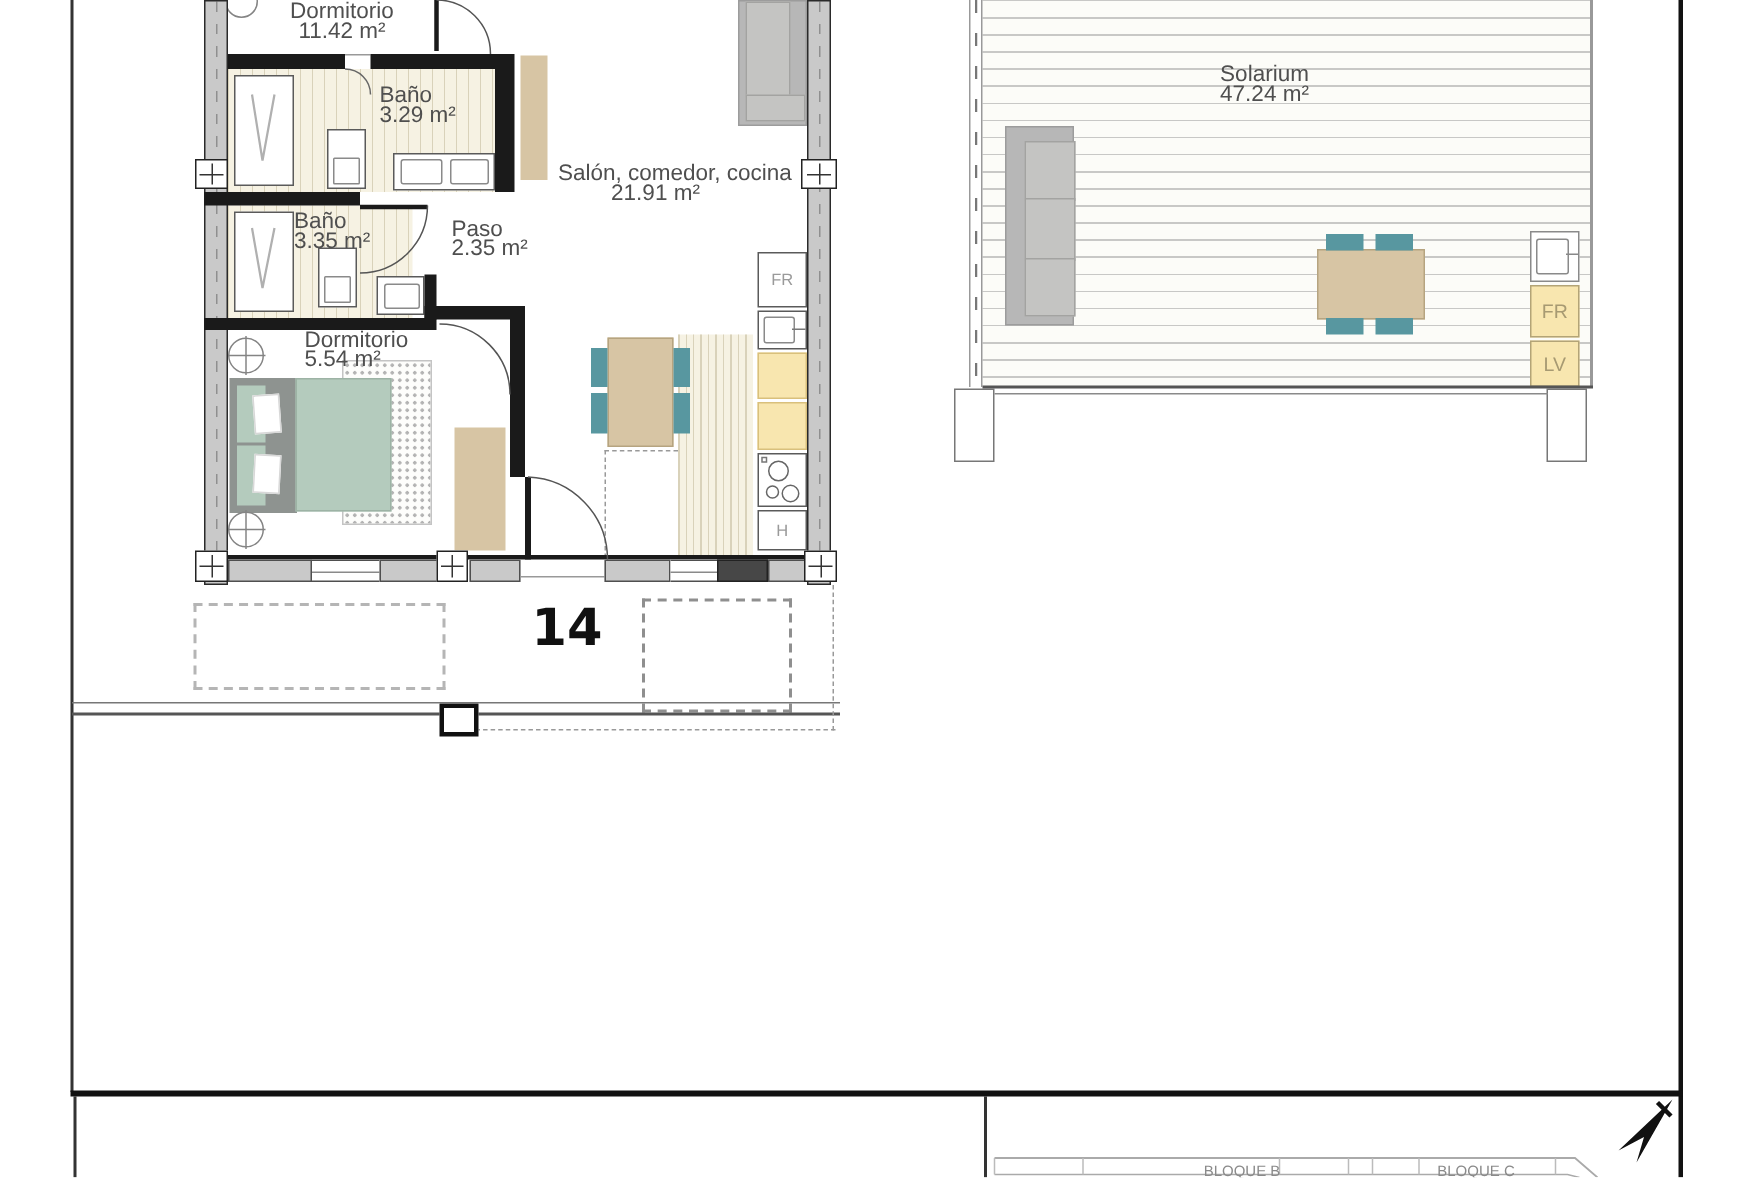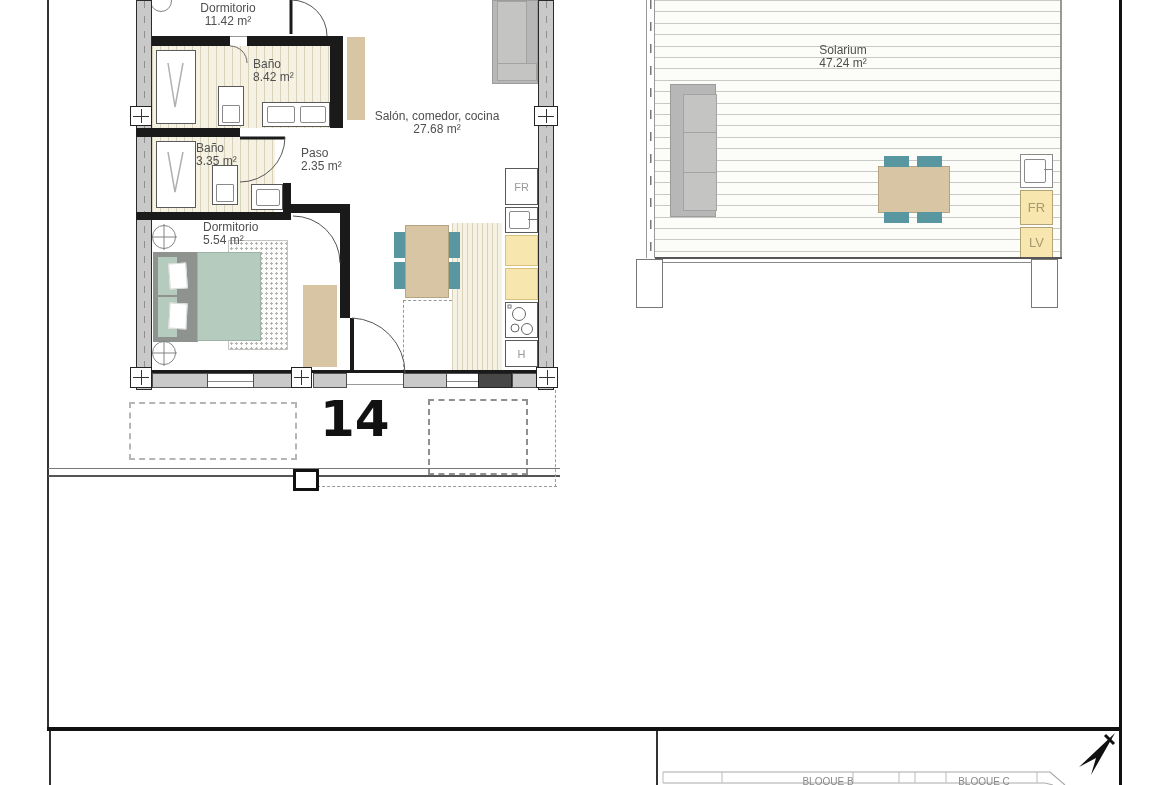--- a/index.html
+++ b/index.html
@@ -10,21 +10,21 @@
   .xwall{background:repeating-linear-gradient(180deg,#8f8f8f 0 7px,rgba(0,0,0,0) 7px 15px) 50% 0/1px 100% no-repeat var(--wall-fill,#c9c9c9);
          border:1.2px solid #2a2a2a;z-index:3}
   .bandseg{background:var(--wall-fill,#c9c9c9);border:1px solid #4f4f4f;z-index:3}
   .win{background:#fff;border-top:1px solid #4f4f4f;border-bottom:1px solid #4f4f4f;z-index:3}
   .win:after{content:"";position:absolute;left:0;right:0;top:50%;height:1px;background:#8a8a8a}
   .darkseg{background:#474747;border:1px solid #222;z-index:3}
   .joint{background:#fff;border:1.5px solid #222;z-index:5}
   .joint:before,.joint:after{content:"";position:absolute;background:#333}
   .joint:before{left:12%;right:12%;top:48%;height:1px}
   .joint:after{top:12%;bottom:12%;left:48%;width:1px}
-  .lbl{z-index:6;font-size:12px;line-height:12.5px;color:var(--label-text,#4f4f4f);white-space:nowrap}
+  .lbl{z-index:6;font-size:15px;line-height:12.5px;color:var(--label-text,#4f4f4f);white-space:nowrap}
   .lbl span{display:block}
   .lbl.c{text-align:center}
   .floorv{background:repeating-linear-gradient(90deg,var(--floor-line,#d9d2ba) 0 1px,rgba(0,0,0,0) 1px 8px) var(--floor-bg,#f6f2e3);z-index:1}
   .floork{background:repeating-linear-gradient(90deg,var(--floor-line,#d9d2ba) 0 1px,rgba(0,0,0,0) 1px 5px) var(--floor-bg,#f6f2e3);z-index:1}
   .tan{background:var(--tan,#d7c5a4);border:1px solid #b6a480;z-index:2}
   .teal{background:var(--teal,#5897a0);z-index:2}
   .fix{background:#fff;border:1.5px solid #5a5a5a;z-index:2}
   .basin{position:absolute;background:#fff;border:1px solid #8a8a8a;border-radius:2px}
   .appbox{display:flex;align-items:center;justify-content:center;background:#fff;border:1.2px solid #5a5a5a;
           color:var(--appliance-text,#9a9a9a);font-size:11px;z-index:2}
@@ -195,40 +195,40 @@
     <span>H</span>
     </div>
   <div class="a tan" style="left:347px;top:37px;width:18px;height:83px;border:none"></div>
 
   <div class="a lbl c" style="left:188px;top:2px;width:80px">
     <span>Dormitorio</span>
     <span>11.42 m²</span>
     </div>
   <div class="a lbl" style="left:253px;top:58px;width:60px">
     <span>Baño</span>
-    <span>8.42 m²</span>
+    <span>3.29 m²</span>
     </div>
   <div class="a lbl c" style="left:372px;top:110px;width:130px">
     <span>Salón, comedor, cocina</span>
-    <span>27.68 m²</span>
+    <span>21.91 m²</span>
     </div>
   <div class="a lbl" style="left:196px;top:142px;width:60px">
     <span>Baño</span>
     <span>3.35 m²</span>
     </div>
   <div class="a lbl" style="left:301px;top:147px;width:55px">
     <span>Paso</span>
     <span>2.35 m²</span>
     </div>
   <div class="a lbl" style="left:203px;top:221px;width:70px">
     <span>Dormitorio</span>
     <span>5.54 m²</span>
     </div>
 
-  <div class="a" style="left:320px;top:394px;width:80px;height:52px;text-align:left;font-family:'DejaVu Sans',sans-serif;font-weight:bold;font-size:50px;line-height:50px;color:#111;z-index:6">14</div>
+  <div class="a" style="left:338px;top:394px;width:80px;height:52px;text-align:center;font-family:'DejaVu Sans',sans-serif;font-weight:bold;font-size:34px;line-height:50px;color:#111;z-index:6">14</div>
   <div class="a" style="left:129px;top:402px;width:168px;height:58px;border:2px dashed #b5b5b5"></div>
   <div class="a" style="left:428px;top:399px;width:100px;height:76px;border:2px dashed #8f8f8f"></div>
   <div class="a" style="left:48px;top:468px;width:512px;height:1px;background:#777"></div>
   <div class="a" style="left:48px;top:475px;width:512px;height:1.5px;background:#555"></div>
   <div class="a" style="left:293px;top:469px;width:26px;height:22px;background:#fff;border:3px solid #111;z-index:4"></div>
   <div class="a dashln" style="left:317px;top:486px;width:240px;height:1px;border-top:1.5px dashed #999"></div>
   <div class="a dashln" style="left:555px;top:390px;width:1px;height:97px;border-left:1.5px dashed #999"></div>
 
   <div class="a deck" style="left:655px;top:0;width:406px;height:258px"></div>
   <div class="a" style="left:646px;top:0;width:9px;height:258px;border-left:1px solid #999;border-right:1px solid #999;background:repeating-linear-gradient(180deg,#777 0 9px,rgba(0,0,0,0) 9px 22px) 50% 0/1.5px 100% no-repeat;z-index:2"></div>

